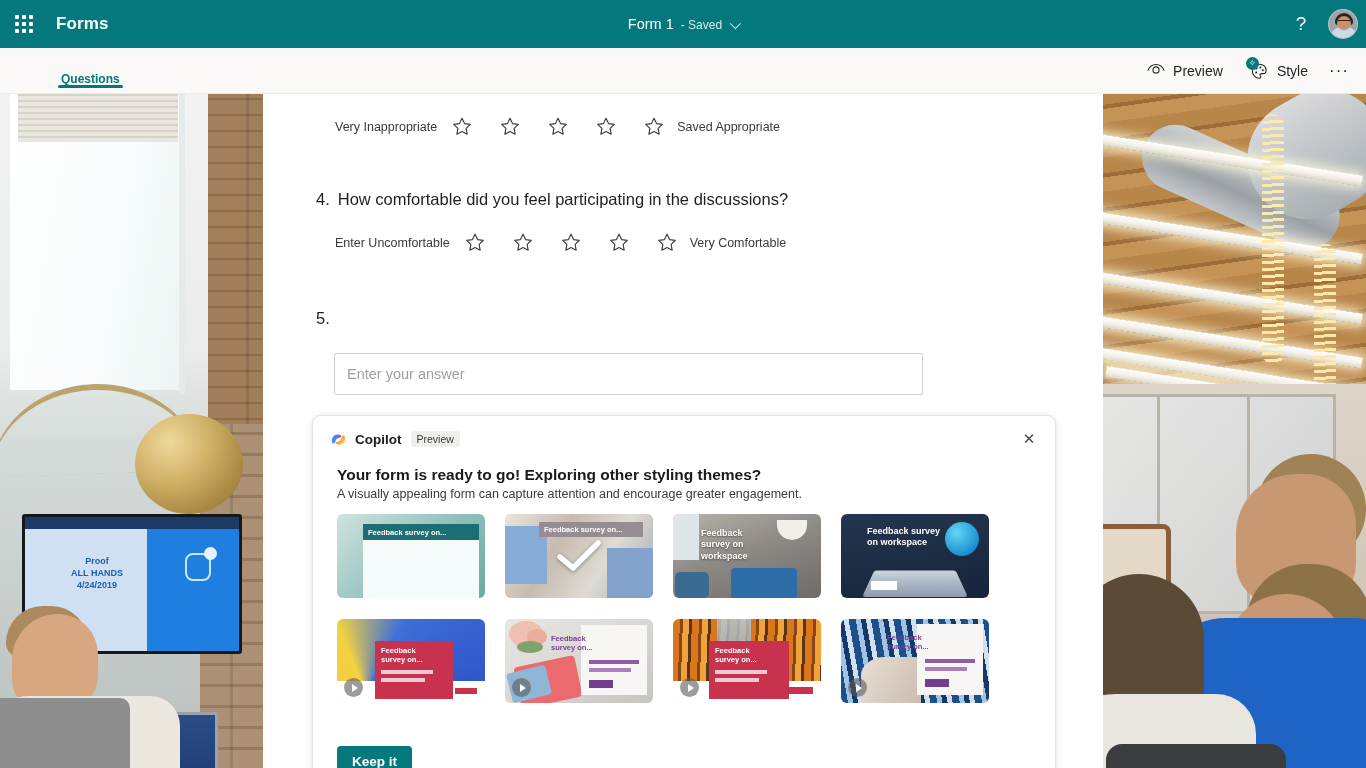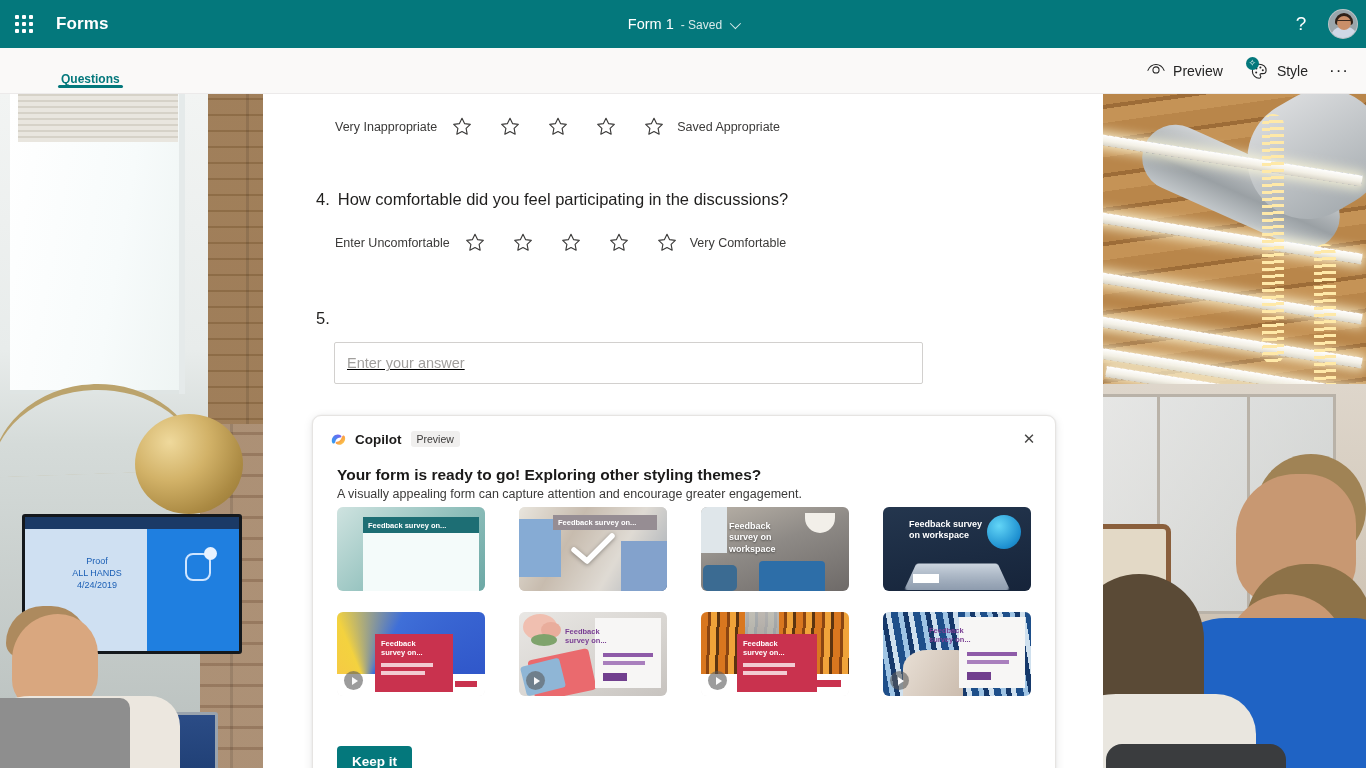--- a/index.html
+++ b/index.html
@@ -184,21 +184,21 @@
     position: absolute; left: 22px; top: 420px; width: 220px; height: 140px;
     background: linear-gradient(180deg,#1b3a66 0 12px,#cfe0f2 12px 100%);
     border: 3px solid #14181c; border-radius: 3px;
   }
   .mon-blue {
     position: absolute; right: 0; top: 12px; width: 92px; bottom: 0;
     background: #1f7fe0;
   }
   .mon-txt {
     position: absolute; left: 16px; top: 38px; width: 112px;
-    color: #1b5fb5; font-size: 9px; font-weight: 400; text-align: center;
+    color: #1b5fb5; font-size: 9px; font-weight: 700; text-align: center;
     line-height: 1.35; font-family: "Liberation Sans", sans-serif;
   }
   .mon-logo {
     position: absolute; right: 28px; top: 36px;
     width: 26px; height: 28px; border: 2px solid #cfe5ff; border-radius: 8px;
   }
   .mon-dot {
     position: absolute; right: 22px; top: 30px; width: 13px; height: 13px;
     border-radius: 50%; background: #e8f2ff;
   }
@@ -368,22 +368,22 @@
     display: flex; align-items: center; justify-content: center;
     cursor: pointer; color: #474645; font-size: 15px; font-weight: 300;
   }
   .cop-body { padding: 14px 18px 0 24px; }
   .cop-h1 { font-size: 15.5px; font-weight: 600; color: #1b1a19; }
   .cop-sub { font-size: 12.5px; color: #3b3a39; margin-top: 3px; }
 
   .theme-grid {
     display: grid;
     grid-template-columns: repeat(4, 148px);
-    gap: 21px 34px;
-    margin-top: 6px;
+    gap: 21px 20px;
+    margin-top: 13px;
   }
   .thumb {
     position: relative; width: 148px; height: 84px;
     border-radius: 6px; overflow: hidden; cursor: pointer;
     background: #f3f2f1;
   }
   .thumb.sel::after {
     content: ''; position: absolute; inset: 0;
     background: rgba(255,255,255,.42);
   }
@@ -535,21 +535,21 @@
             </svg></span>
         <span style="width:12px"></span>
         <span class="star-lbl">Very Comfortable</span>
       </div>
     </div>
 
     <div class="q-block" style="left:53px; top:214px;">
       <div class="q-title">
         <span class="q-num">5.</span>
       </div>
-      <div class="answer-box" style="margin-top:13px; margin-left:18px;text-decoration:underline;">
+      <div class="answer-box" style="margin-top:24px; margin-left:18px;">
         <input type="text" placeholder="Enter your answer" style="">
       </div>
     </div>
 
   </div>
 </div>
 
 <div class="copilot">
 
   <div class="cop-head">

